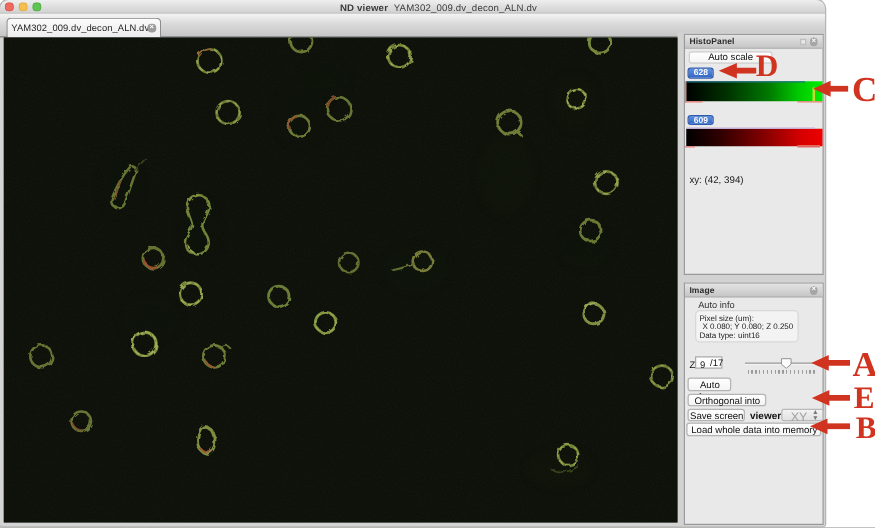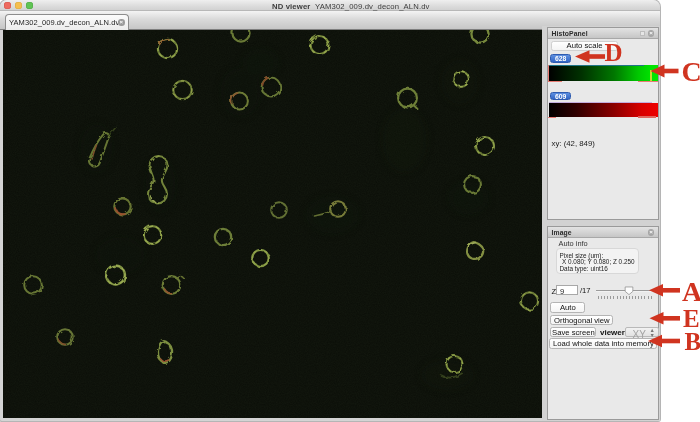--- a/index.html
+++ b/index.html
@@ -79,21 +79,21 @@
   background:#f3f3f3; border:1px solid #d8d8d8; border-radius:4px; }
 #groupbox div { position:absolute; left:3px; font-size:6.4px; color:#222; white-space:nowrap; }
 #gb1 { top:3px; }
 #gb2 { top:9.6px; left:5.5px !important; }
 #gb3 { top:16.2px; }
 
 #zrow { position:absolute; left:3px; top:58.4px; width:106px; height:12px; }
 #zlab { position:absolute; left:0.5px; top:1.4px; font-size:7.6px; color:#111; }
 #zfield { position:absolute; left:5px; top:-0.6px; width:21.5px; height:9.8px; background:#fff; border:1px solid #a8a8a8; }
 #zfield span { position:absolute; left:3px; top:1.4px; font-size:7.6px; color:#222; }
-#slash17 { position:absolute; left:29px; top:1px; font-size:7.6px; color:#111; }
+#slash17 { position:absolute; left:17px; top:1px; font-size:7.6px; color:#111; }
 #track { position:absolute; left:44.5px; top:4.2px; width:58.5px; height:1.4px; background:#9b9b9b; box-shadow:0 1px 0 #f2f2f2; }
 #thumb { position:absolute; left:72.5px; top:0.2px; width:10px; height:9.6px; }
 #ticks { position:absolute; left:47px; top:10.8px; width:54px; height:2.8px;
   background:repeating-linear-gradient(90deg, #9a9a9a 0 1px, transparent 1px 3.1px); }
 
 #autofocus  { left:2.4px; top:75.4px; width:35px;  height:10.6px; line-height:9.6px; }
 #ortho      { left:2.4px; top:87.8px; width:63px;  height:10.2px; line-height:9.2px; }
 #savescreen { left:2.4px; top:99.6px; width:46px;  height:10.2px; line-height:9.2px; }
 #viewerlab  { position:absolute; left:52px; top:101px; font-size:8px; font-weight:bold; color:#111; }
 #xydrop { position:absolute; left:76.5px; top:99.6px; width:34px; height:10.2px;
@@ -227,21 +227,21 @@
           <div class="bl"></div>
           <div class="br"></div>
           <div class="ydash"></div>
         </div>
       <div class="badge" id="b609">609</div>
       <div id="redbar">
           <div class="topline"></div>
           <div class="bl"></div>
           <div class="br"></div>
         </div>
-      <div id="xytext">xy: (42, 849)</div>
+      <div id="xytext">xy: (42, 394)</div>
     </div>
 
     <div class="panel" id="imgpanel">
       <div class="phead">
           <span class="pt">Image</span>
           <span class="ico" style="right:3.6px;">×</span>
         </div>
       <div id="imginfo-label">Auto info</div>
       <div id="groupbox">
         <div id="gb1">Pixel size (um):</div>
@@ -254,21 +254,21 @@
             <span>9</span>
           </div>
         <span id="slash17">/17</span>
         <div id="track"></div>
         <svg id="thumb" width="10" height="10" viewBox="0 0 10 10">
             <path d="M1 1 h8 v4.6 L5 9 L1 5.6 Z" fill="#fdfdfd" stroke="#8e8e8e" stroke-width="0.8"></path>
           </svg>
         <div id="ticks"></div>
       </div>
       <div class="btn" id="autofocus">Auto focus</div>
-      <div class="btn" id="ortho">Orthogonal view</div>
+      <div class="btn" id="ortho">Orthogonal into</div>
       <div class="btn" id="savescreen">Save screen</div>
       <span id="viewerlab">viewer</span>
       <div id="xydrop">
           <span class="xv">XY</span>
           <span class="st">▲<br>▼</span>
         </div>
       <div class="btn" id="loadwhole">Load whole data into memory</div>
     </div>
   </div>
   <svg class="abs" style="left:0;top:0;" width="700" height="422" viewBox="0 0 700 422">

